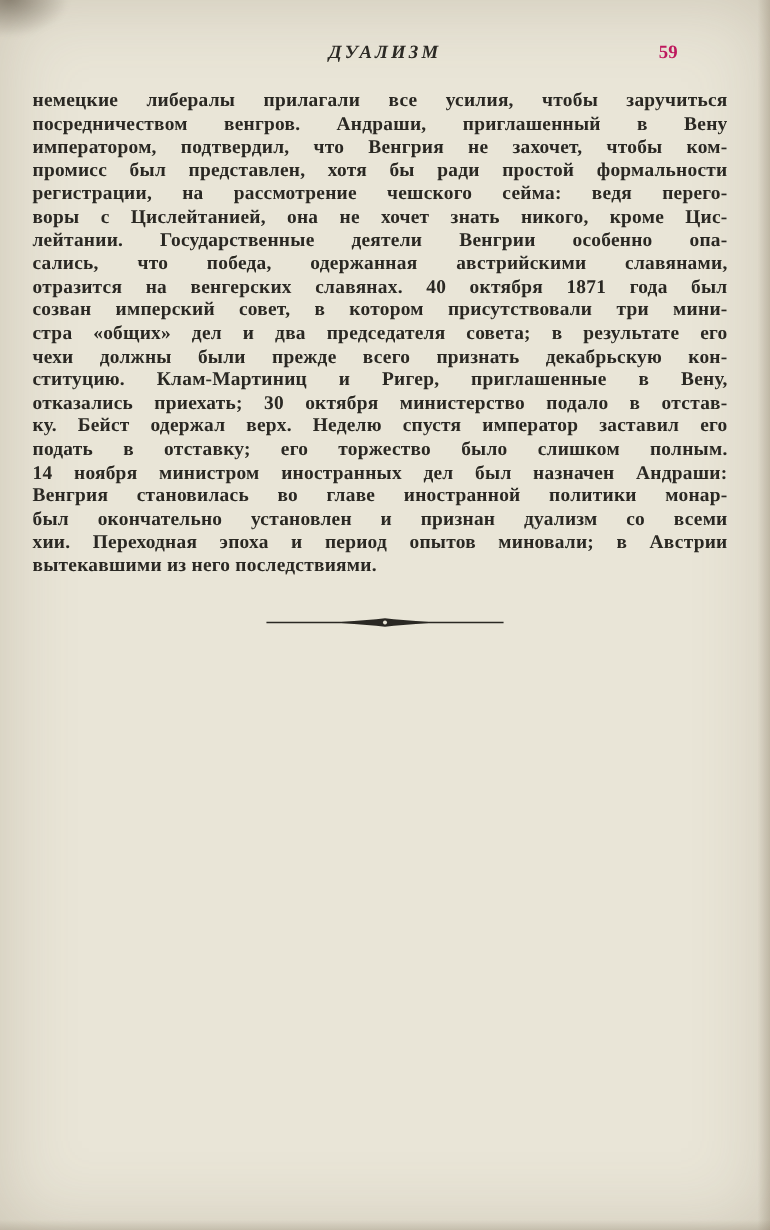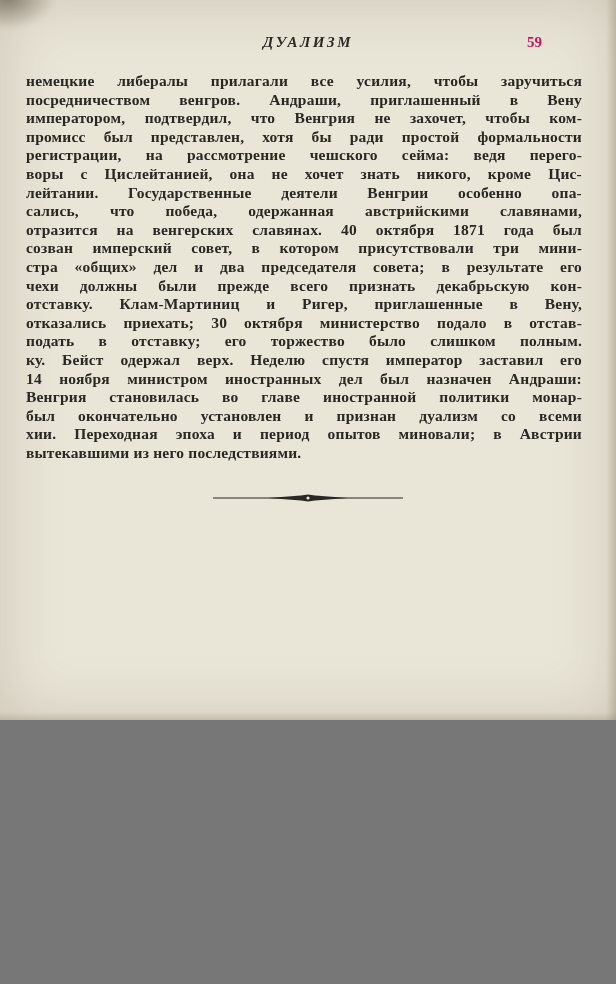--- a/index.html
+++ b/index.html
@@ -3,21 +3,21 @@
 <meta charset="utf-8">
 <style>
   html, body {
     margin: 0;
     padding: 0;
     background: #777;
   }
   .page {
     position: relative;
     width: 616px;
-    height: 720px;
+    height: 984px;
     background: #e9e5d7;
     overflow: hidden;
     font-family: "Liberation Serif", "DejaVu Serif", serif;
     color: #262420;
     box-shadow: inset 0 0 60px rgba(120,105,80,0.25);
   }
   
   .artifact-tl {
     position: absolute;
     left: -14px;
@@ -120,24 +120,24 @@
       <div class="line">императором, подтвердил, что Венгрия не захочет, чтобы ком-</div>
       <div class="line">промисс был представлен, хотя бы ради простой формальности</div>
       <div class="line">регистрации, на рассмотрение чешского сейма: ведя перего-</div>
       <div class="line">воры с Цислейтанией, она не хочет знать никого, кроме Цис-</div>
       <div class="line">лейтании. Государственные деятели Венгрии особенно опа-</div>
       <div class="line">сались, что победа, одержанная австрийскими славянами,</div>
       <div class="line">отразится на венгерских славянах. 40 октября 1871 года был</div>
       <div class="line">созван имперский совет, в котором присутствовали три мини-</div>
       <div class="line">стра «общих» дел и два председателя совета; в результате его</div>
       <div class="line">чехи должны были прежде всего признать декабрьскую кон-</div>
-      <div class="line">отставку. Клам-Мартиниц и Ригер, приглашенные в Вену,</div>
+      <div class="line">ституцию. Клам-Мартиниц и Ригер, приглашенные в Вену,</div>
       <div class="line">отказались приехать; 30 октября министерство подало в отстав-</div>
+      <div class="line">ку. Бейст одержал верх. Неделю спустя император заставил его</div>
       <div class="line">подать в отставку; его торжество было слишком полным.</div>
-      <div class="line">ку. Бейст одержал верх. Неделю спустя император заставил его</div>
       <div class="line">14 ноября министром иностранных дел был назначен Андраши:</div>
       <div class="line">Венгрия становилась во главе иностранной политики монар-</div>
       <div class="line">был окончательно установлен и признан дуализм со всеми</div>
       <div class="line">хии. Переходная эпоха и период опытов миновали; в Австрии</div>
       <div class="line last">вытекавшими из него последствиями.</div>
     </div>
 
   <div class="divider">
     <svg width="190" height="12" viewBox="0 0 190 12">
       <line x1="0" y1="6" x2="190" y2="6" stroke="#2a2823" stroke-width="1.2"></line>

